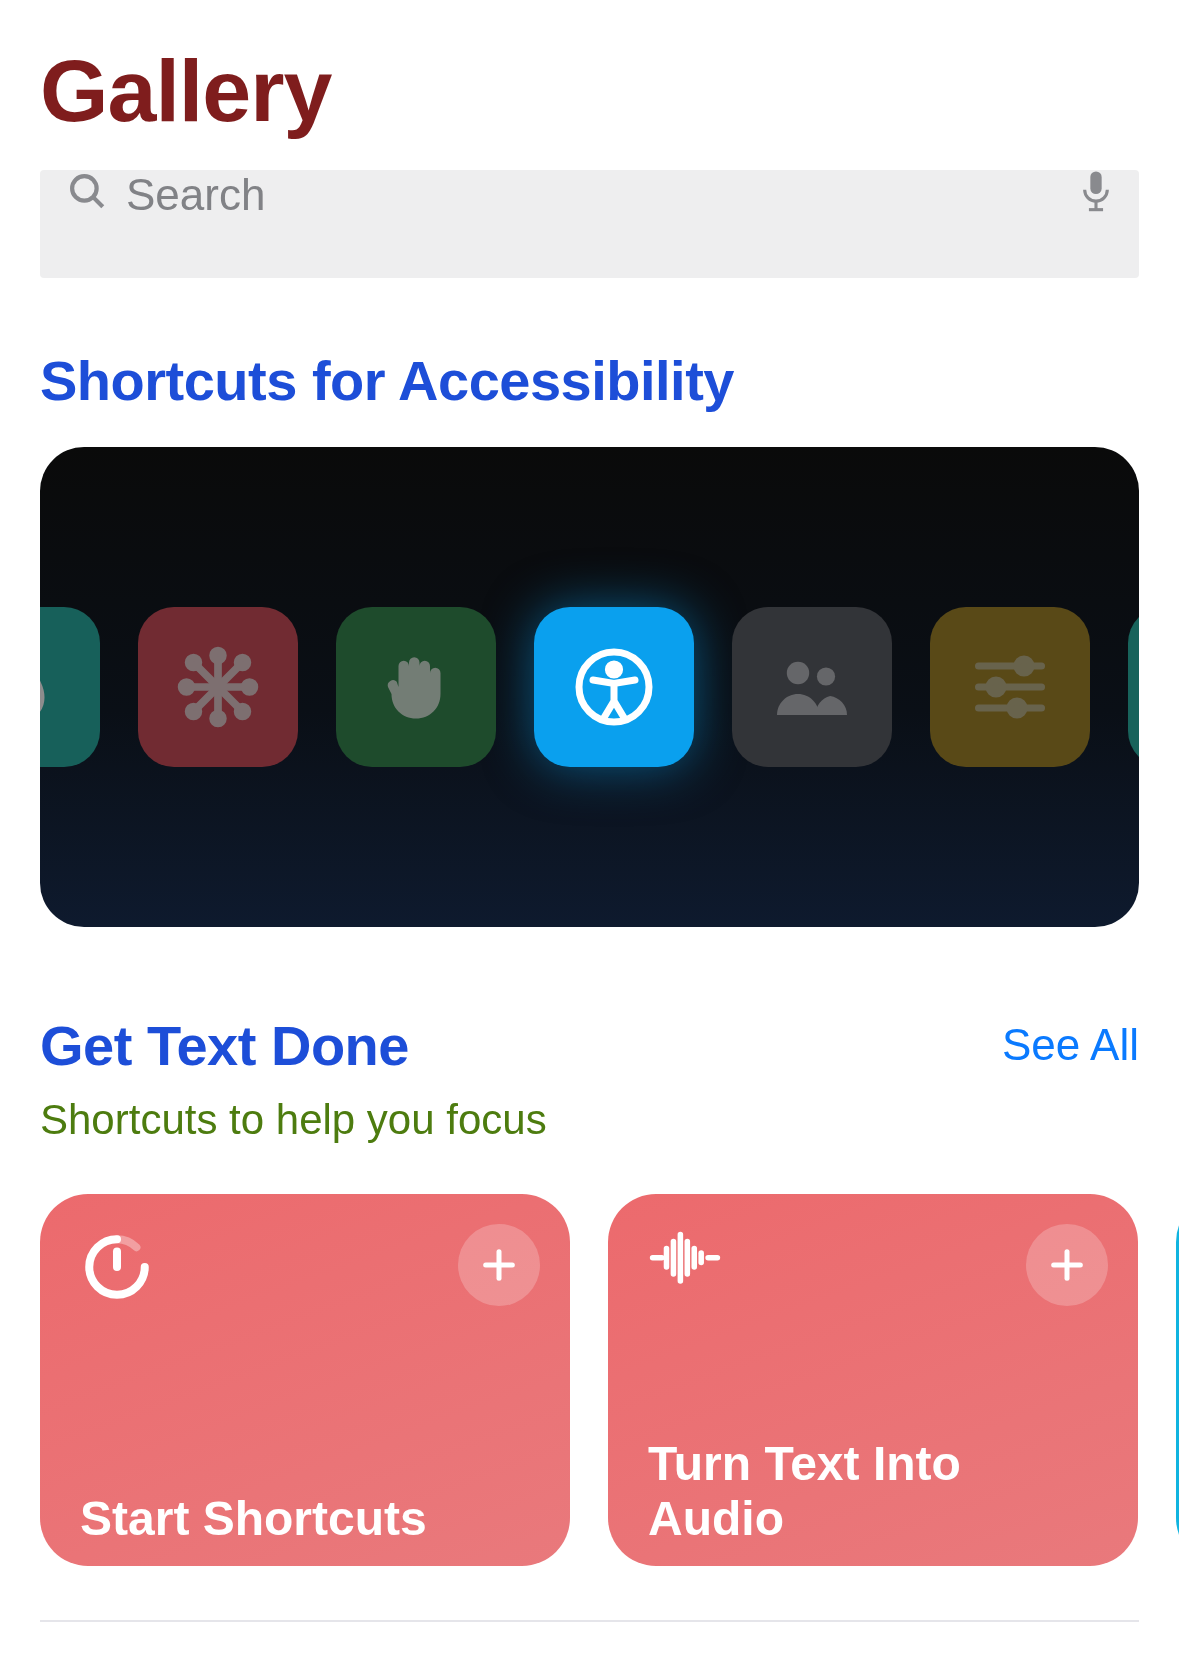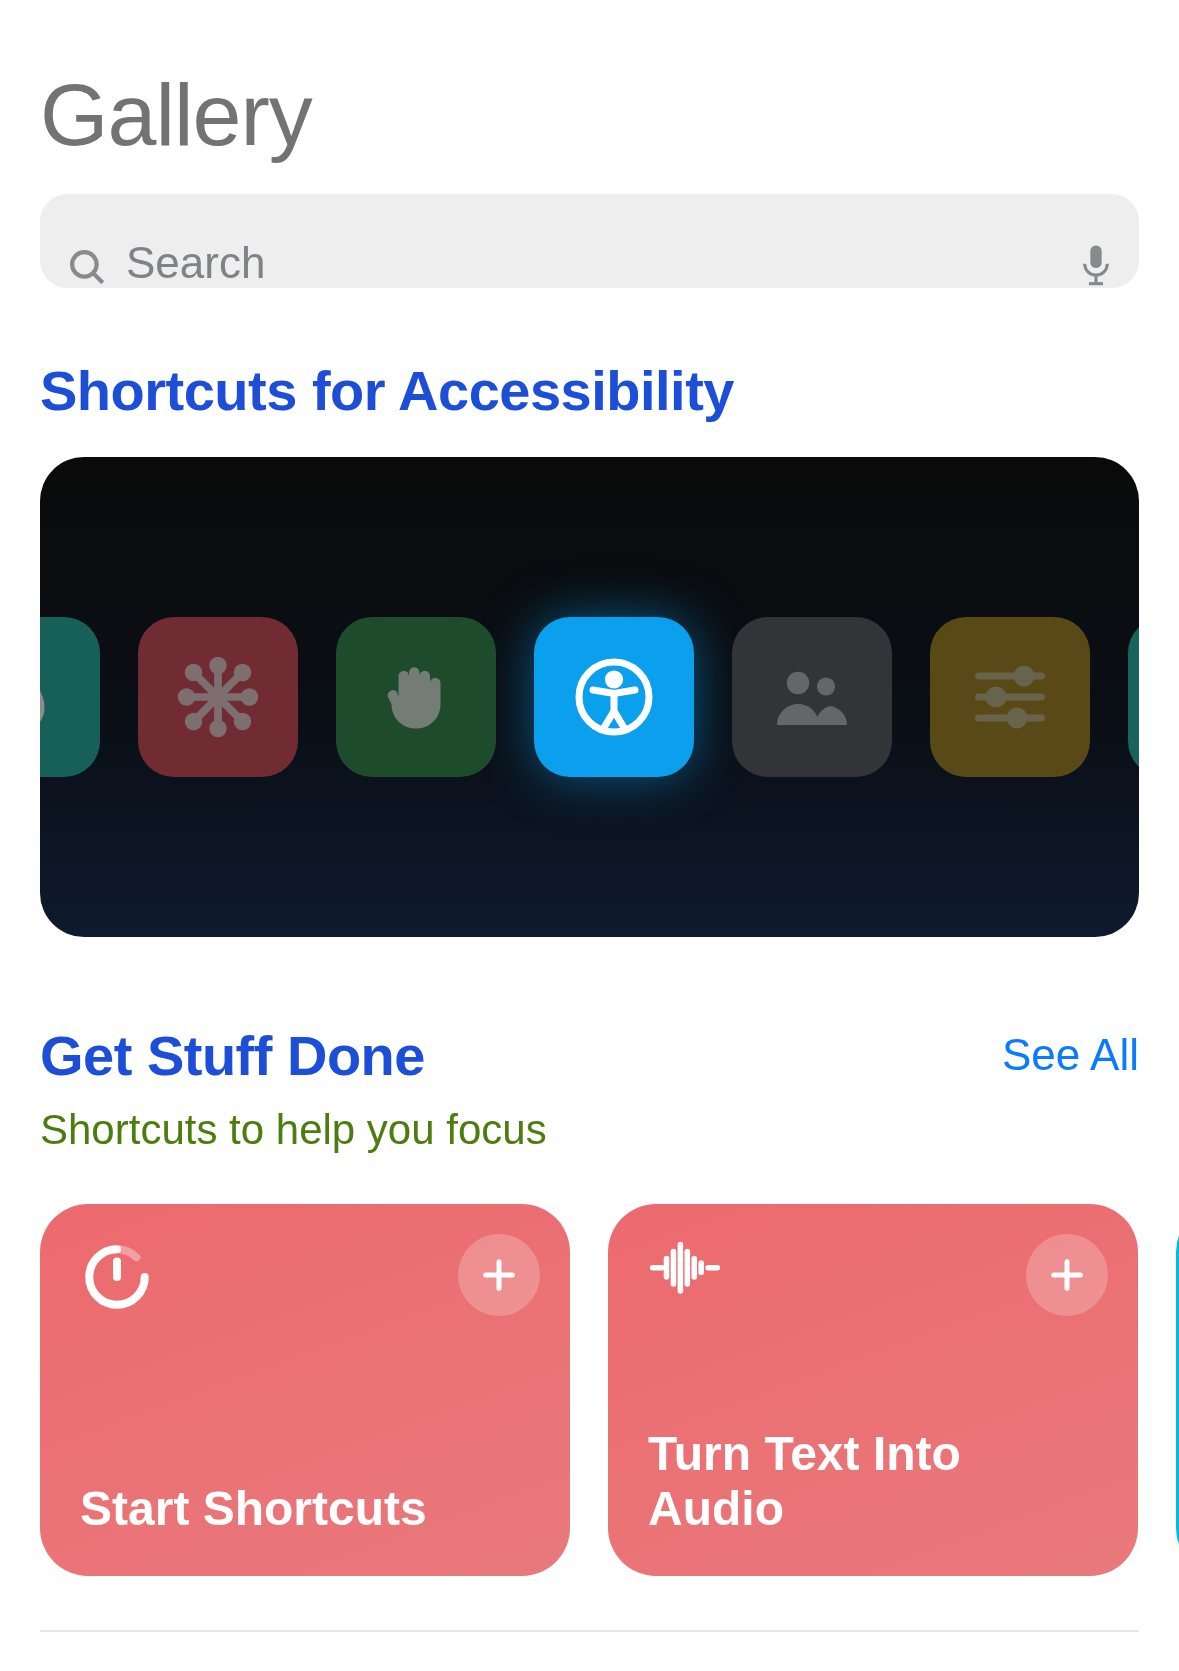--- a/index.html
+++ b/index.html
@@ -8,33 +8,32 @@
     height: 1671px;
     background: #ffffff;
     font-family: -apple-system, "SF Pro Display", "Helvetica Neue", Helvetica, Arial, sans-serif;
     -webkit-font-smoothing: antialiased;
     overflow: hidden;
   }
   .page { padding: 40px 40px 0 40px; width: 100%; }
 
   .title {
     font-size: 88px;
-    font-weight: 400;
+    font-weight: 700;
     letter-spacing: -1px;
-    color: #737373;
+    color: #7f1d1d;
     margin-bottom: 28px;
-    margin-top: 24px;
   }
 
   .search-bar {
     display: flex;
-    align-items: flex-end;
+    align-items: flex-start;
     background: #eeeeef;
-    border-radius: 27px;
-    height: 94px;
+    border-radius: 4px;
+    height: 108px;
     padding: 0 26px;
     margin-bottom: 70px;
   }
   .search-bar .search-icon { width: 42px; height: 42px; color: #898a8e; flex: 0 0 auto; }
   .search-bar .placeholder {
     flex: 1 1 auto;
     font-size: 44px;
     color: #818286;
     font-weight: 400;
     padding-left: 18px;
@@ -137,21 +136,21 @@
     top: 30px; right: 30px;
     width: 82px; height: 82px;
     border-radius: 50%;
     background: rgba(255,255,255,0.22);
     display: flex; align-items: center; justify-content: center;
   }
   .card .add-btn svg { width: 40px; height: 40px; color: #fff; }
   .card .card-title {
     position: absolute;
     left: 40px;
-    bottom: 40px;
+    bottom: 20px;
     right: 40px;
     font-size: 48px;
     font-weight: 700;
     line-height: 1.15;
   }
   .card.peek {
     width: 24px; flex: 0 0 24px;
     background: #10b4e0;
     border-radius: 48px 0 0 48px;
   }
@@ -242,21 +241,21 @@
             <circle cx="14" cy="18" r="2" fill="#e9dba4"></circle>
         </svg>
       </div>
       <div class="tile teal2">
         
       </div>
     </div>
   </div>
 
   <div class="section-row">
-    <div class="section-h" style="margin-bottom:0">Get Stuff Done</div>
+    <div class="section-h" style="margin-bottom:0">Get Text Done</div>
     <div class="see-all">See All</div>
   </div>
   <div class="section-sub">Shortcuts to help you focus</div>
 
   <div class="cards">
     <div class="card salmon">
       <span class="card-icon">
         <svg viewBox="0 0 24 24" fill="none" stroke="currentColor" stroke-width="2.6" stroke-linecap="round">
           <path d="M12 3a9 9 0 1 0 9 9"></path>
           <path d="M12 3a9 9 0 0 1 6.3 2.6" opacity="0.35"></path>

